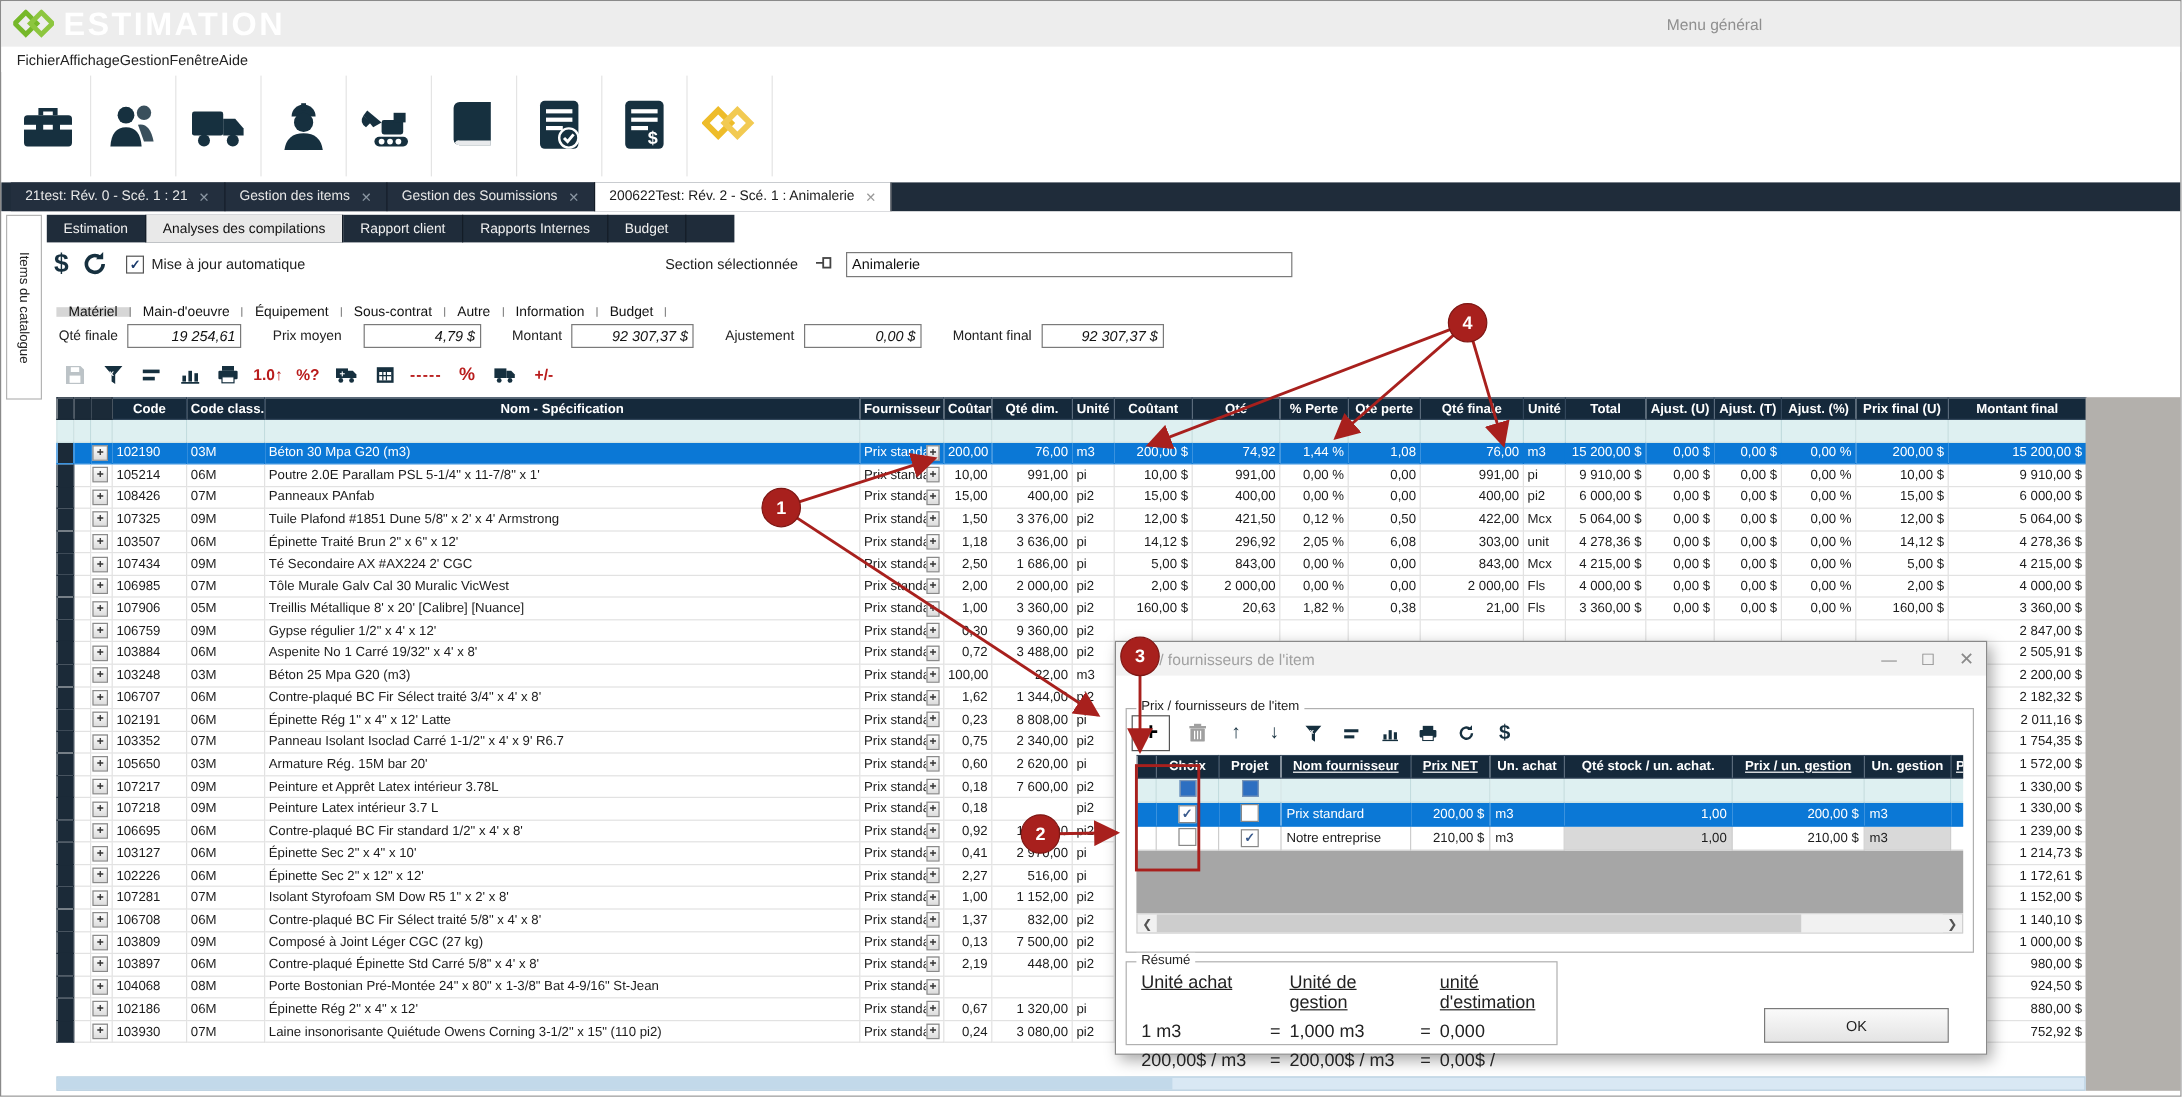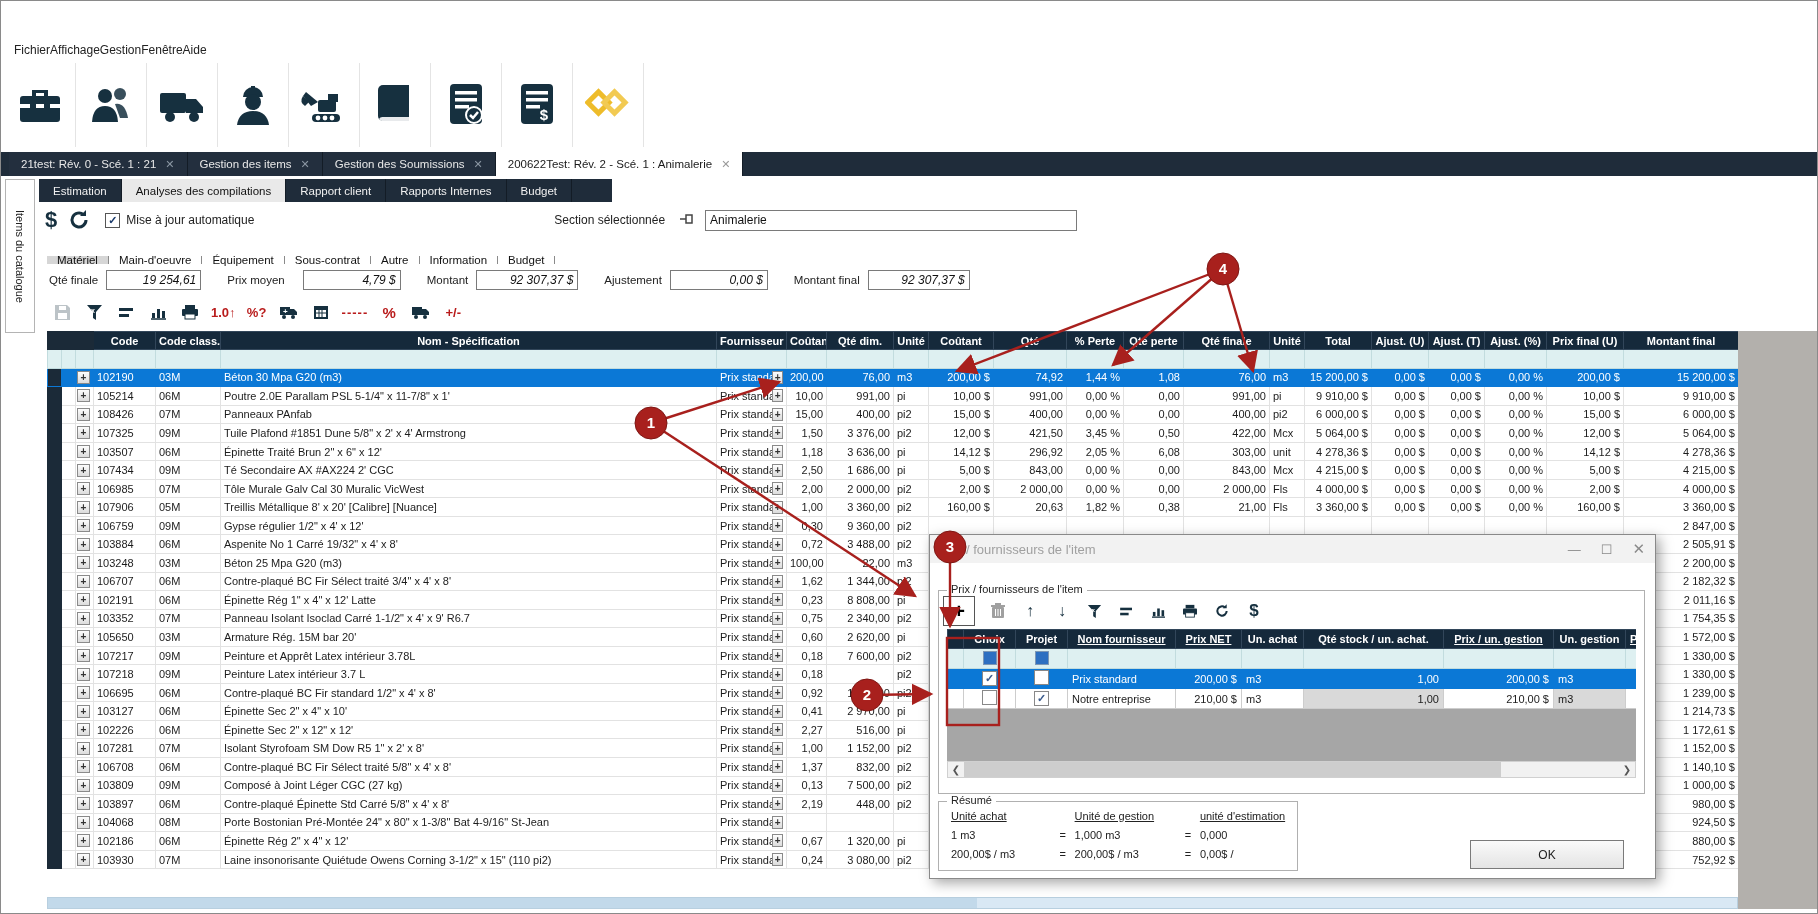--- a/index.html
+++ b/index.html
@@ -90,38 +90,48 @@
   table.dgrid td.gray{background:#d9d9d9;}
   .blue-sq{width:12px;height:12px;background:#2d6fc1;border:1px solid #7d97b5;display:inline-block;}
   .chkbox{width:13px;height:13px;border:1px solid #888;background:#fff;display:inline-flex;align-items:center;justify-content:center;font-size:11px;font-weight:bold;color:#3a5a8c;}
   .dgrid-wrap{width:689px;margin:0 auto;overflow:hidden;}
   .grayfill{width:689px;height:52px;background:#a6a6a6;margin:0 auto;}
   .hscroll{width:689px;height:17px;background:#f1f1f1;border:1px solid #d0d0d0;margin:0 auto;display:flex;align-items:center;box-sizing:border-box;}
   .hscroll .arr{width:16px;text-align:center;font-size:10px;color:#555;}
   .hscroll .track{flex:1;height:100%;position:relative;background:#f1f1f1;}
   .hscroll .hthumb{position:absolute;left:0;top:0;height:100%;width:82%;background:#cdcdcd;}
   .g2{left:8px;top:266px;width:358px;height:68px;}
-  .resume-table{padding:8px 4px 0 12px;font-size:11px;color:#222;}
+  .resume-table{padding:8px 4px 0 12px;font-size:15px;color:#222;}
   .resume-row{display:flex;margin-bottom:7px;}
   .resume-row .c1{width:118px;}
   .resume-row .ceq{width:28px;text-align:center;}
   .resume-row .c2{width:120px;}
   .resume-row .c3{width:110px;}
   .resume-row .hd{text-decoration:underline;}
   .okbtn{position:absolute;left:540px;top:305px;width:152px;height:27px;border:1px solid #7a7a7a;background:linear-gradient(#fafafa,#e4e4e4);
          display:flex;align-items:center;justify-content:center;font-size:12px;color:#222;}
   
   svg.overlay{position:absolute;left:0;top:0;width:1818px;height:914px;pointer-events:none;z-index:60;}
   .dialog{z-index:40;}
 </style>
 </head>
 <body>
 
 <div class="screen">
 
+  <div class="titlestrip">
+    <div class="logo">
+      <svg width="34" height="26" viewBox="0 0 34 26">
+        <rect x="4" y="5" width="13" height="13" transform="rotate(45 10.5 11.5)" fill="none" stroke="#76b82a" stroke-width="4"></rect>
+        <rect x="17" y="5" width="13" height="13" transform="rotate(45 23.5 11.5)" fill="none" stroke="#8dc63f" stroke-width="4"></rect>
+      </svg>
+      <span class="logo-text">ESTIMATION</span>
+    </div>
+    <span class="win-caption">Menu général</span>
+  </div>
 
   <div class="menubar" id="menubar">
       <span>Fichier</span>
       <span>Affichage</span>
       <span>Gestion</span>
       <span>Fenêtre</span>
       <span>Aide</span>
     </div>
 
   <div class="toolbar">
@@ -545,21 +555,21 @@
             <span class="fcell">
               <span class="ftxt">Prix standard</span>
               <span class="expbtn">+</span>
             </span>
           </td>
           <td class="num">1,50</td>
           <td class="num">3 376,00</td>
           <td>pi2</td>
           <td class="num">12,00 $</td>
           <td class="num">421,50</td>
-          <td class="num">3,45 %</td>
+          <td class="num">0,12 %</td>
           <td class="num">0,50</td>
           <td class="num">422,00</td>
           <td>Mcx</td>
           <td class="num">5 064,00 $</td>
           <td class="num">0,00 $</td>
           <td class="num">0,00 $</td>
           <td class="num">0,00 %</td>
           <td class="num">12,00 $</td>
           <td class="num">5 064,00 $</td>
         </tr>

